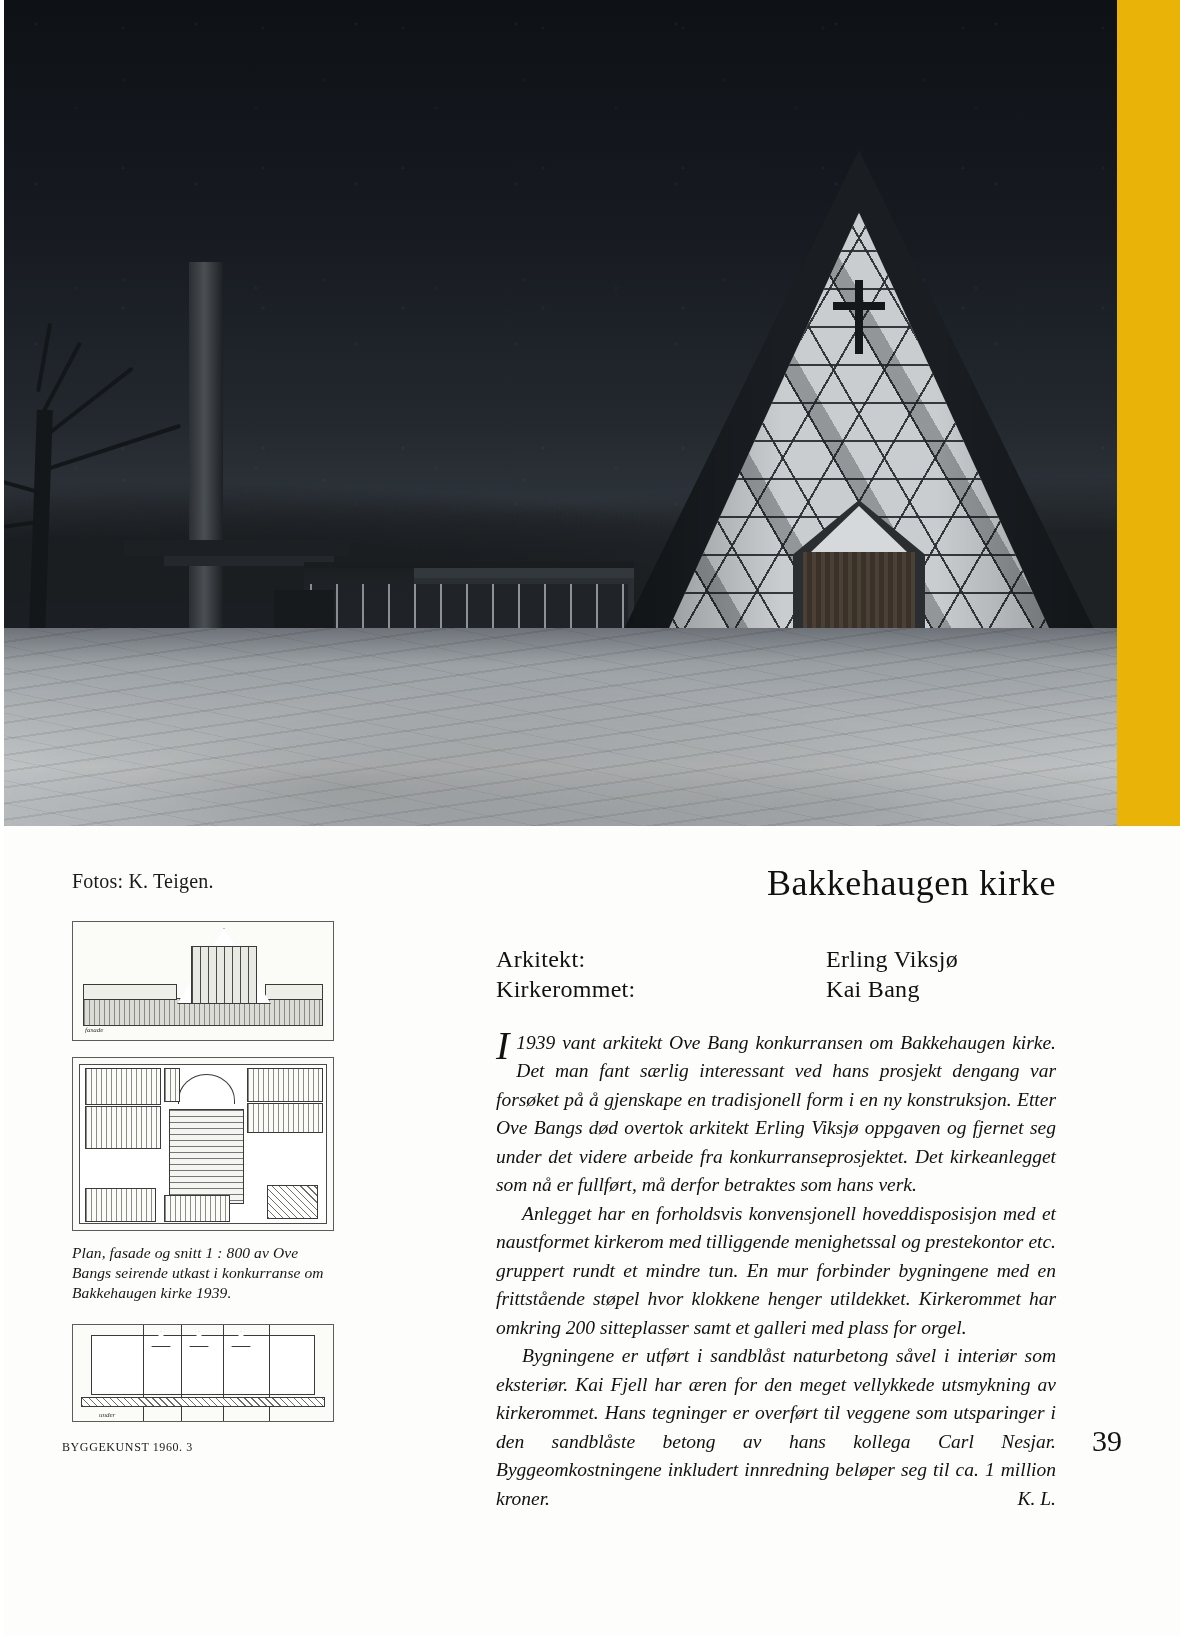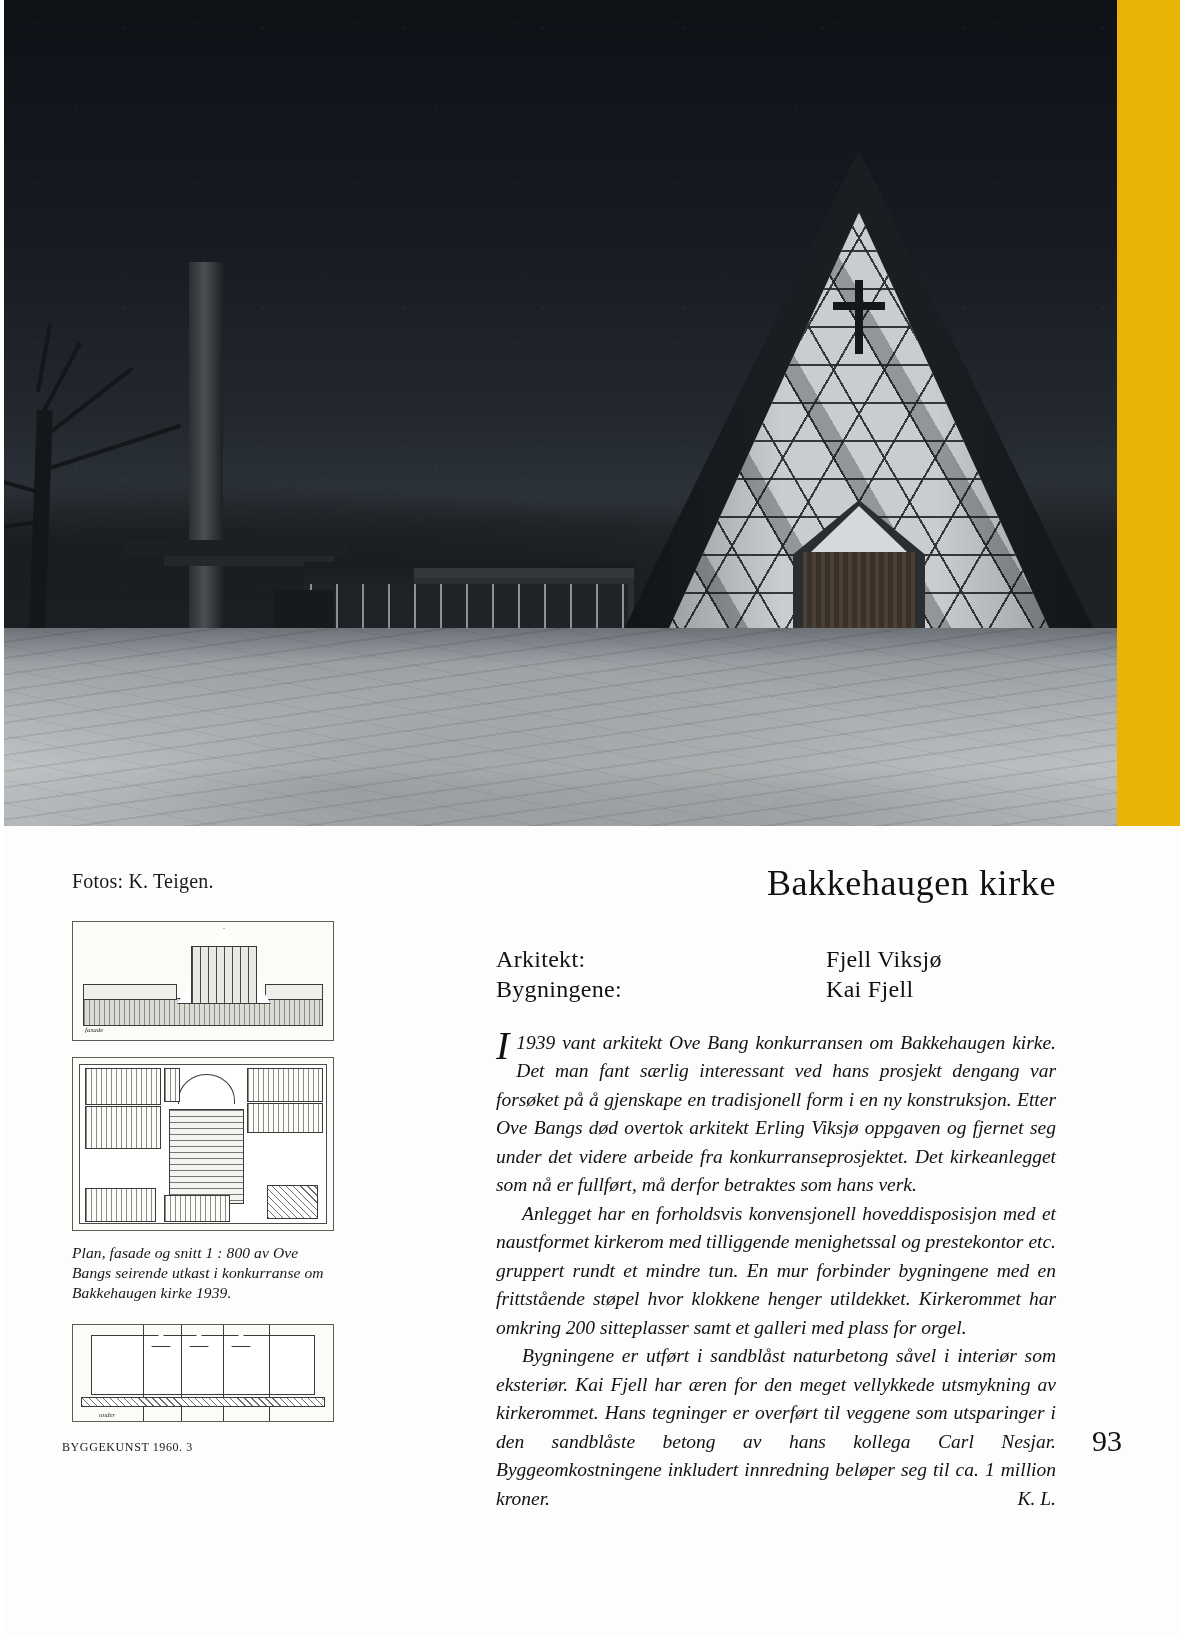--- a/index.html
+++ b/index.html
@@ -493,30 +493,30 @@
         <div class="sect-base"></div>
         <div class="sect-cap">under</div>
       </div>
     </div>
 
     <div class="article">
       <h1 class="title">Bakkehaugen kirke</h1>
 
       <div class="roles">
         <div>Arkitekt:</div>
-        <div>Fjell  Viksjø</div>
-        <div>Bygningene:</div>
-        <div>Kai  Fjell</div>
+        <div>Erling  Viksjø</div>
+        <div>Kirkerommet:</div>
+        <div>Kai  Bang</div>
       </div>
 
       <div class="body-text">
         <p class="first">
           <span class="dropcap">I</span><span>1939 vant arkitekt Ove Bang konkurransen om Bakkehaugen kirke. Det man fant særlig interessant ved hans prosjekt dengang var forsøket på å gjenskape en tradisjonell form i en ny konstruksjon. Etter Ove Bangs død overtok arkitekt Erling Viksjø oppgaven og fjernet seg under det videre arbeide fra konkurranseprosjektet. Det kirkeanlegget som nå er fullført, må derfor betraktes som hans verk.</span>
         </p>
         <p>Anlegget har en forholdsvis konvensjonell hoveddisposisjon med et naustformet kirkerom med tilliggende menighetssal og prestekontor etc. gruppert rundt et mindre tun. En mur forbinder bygningene med en frittstående støpel hvor klokkene henger utildekket. Kirkerommet har omkring 200 sitteplasser samt et galleri med plass for orgel.</p>
         <p><span>Bygningene er utført i sandblåst naturbetong såvel i interiør som eksteriør. Kai Fjell har æren for den meget vellykkede utsmykning av kirkerommet. Hans tegninger er overført til veggene som utsparinger i den sandblåste betong av hans kollega Carl Nesjar. Byggeomkostningene inkludert innredning beløper seg til ca. 1 million kroner.</span> <span class="signoff">K. L.</span></p>
       </div>
     </div>
 
     <div class="footer-left">BYGGEKUNST 1960. 3</div>
-    <div class="folio">93</div>
+    <div class="folio">39</div>
   </div>
 </div>
 
 </body></html>

